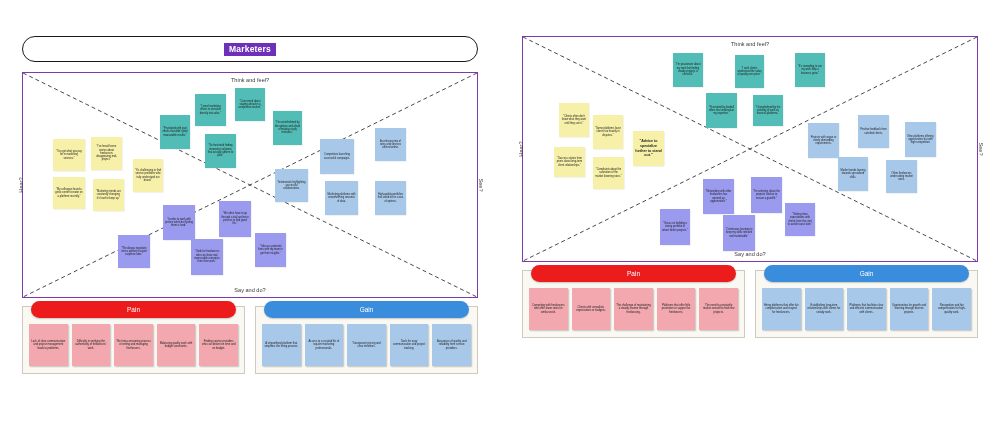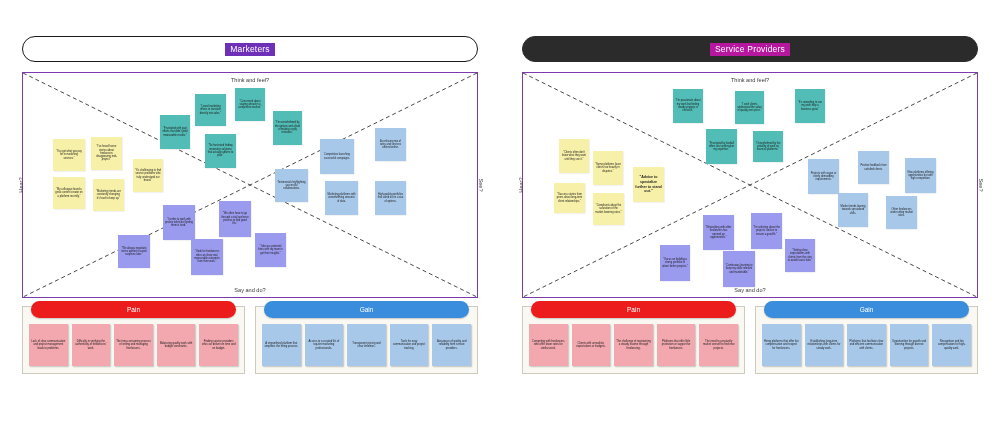--- a/index.html
+++ b/index.html
@@ -14,21 +14,21 @@
 
   
   .header-pill {
     height: 26px; border-radius: 13px;
     display: flex; align-items: center; justify-content: center;
     margin-bottom: 10px;
   }
   .header-pill.light { background: #ffffff; border: 1.6px solid #1a1a1a; }
   .header-pill.dark  { background: #2b2b2b; border: 1.6px solid #2b2b2b; }
   .header-title {
-    font-size: 8.5px; font-weight: normal; letter-spacing: .2px;
+    font-size: 8.5px; font-weight: bold; letter-spacing: .2px;
     padding: 1.5px 5px; color: #ffffff; text-align: center;
   }
   .header-title.hl-purple  { background: #6e30b8; }
   .header-title.hl-magenta { background: #b5179e; }
 
   
   .map {
     position: relative; height: 226px;
     border: 1.6px solid #7c3aad; background: #ffffff;
   }
@@ -137,23 +137,20 @@
             <div class="pg-note blue">A streamlined platform that simplifies the hiring process.</div>
             <div class="pg-note blue">Access to a curated list of top-tier marketing professionals.</div>
             <div class="pg-note blue">Transparent pricing and clear timelines.</div>
             <div class="pg-note blue">Tools for easy communication and project tracking.</div>
             <div class="pg-note blue">Assurance of quality and reliability from service providers.</div>
           </div>
         </div>
       </div>
     </div>
     <div class="panel">
-      <div class="header-pill dark">
-        <span class="header-title hl-magenta">Service Providers</span>
-      </div>
       <div class="map">
         <svg class="diag" viewBox="0 0 456 226" preserveAspectRatio="none">
           <line x1="0" y1="0" x2="456" y2="226" stroke="#333" stroke-width="0.9" stroke-dasharray="4 3"></line>
           <line x1="456" y1="0" x2="0" y2="226" stroke="#333" stroke-width="0.9" stroke-dasharray="4 3"></line>
         </svg>
         <div class="edge-label edge-top">Think and feel?</div>
         <div class="edge-label edge-bottom">Say and do?</div>
         <div class="edge-label edge-left">Hear?</div>
         <div class="edge-label edge-right">See?</div>
         <div class="note teal" style="left: 150px; top: 16px; width: 30px; height: 34px;">"I'm passionate about my work but finding steady projects is stressful."</div>

